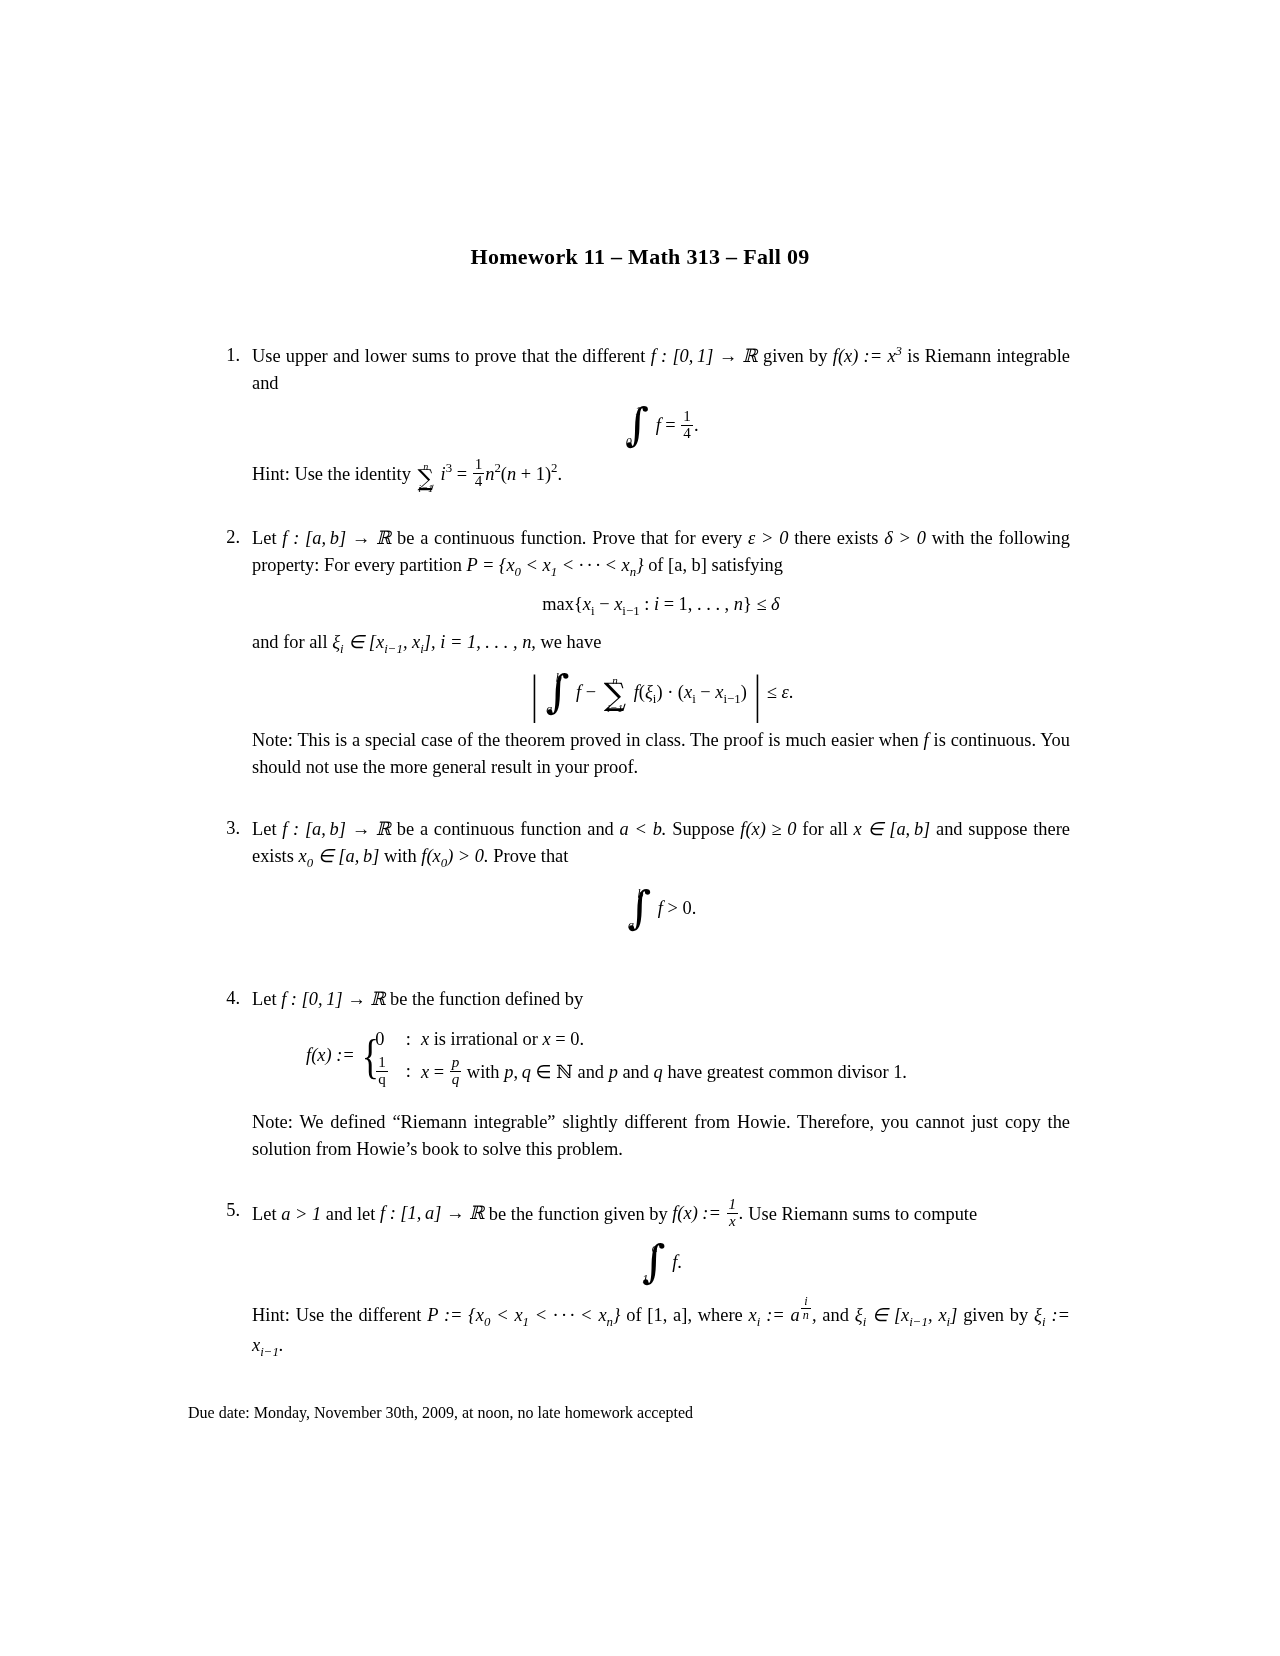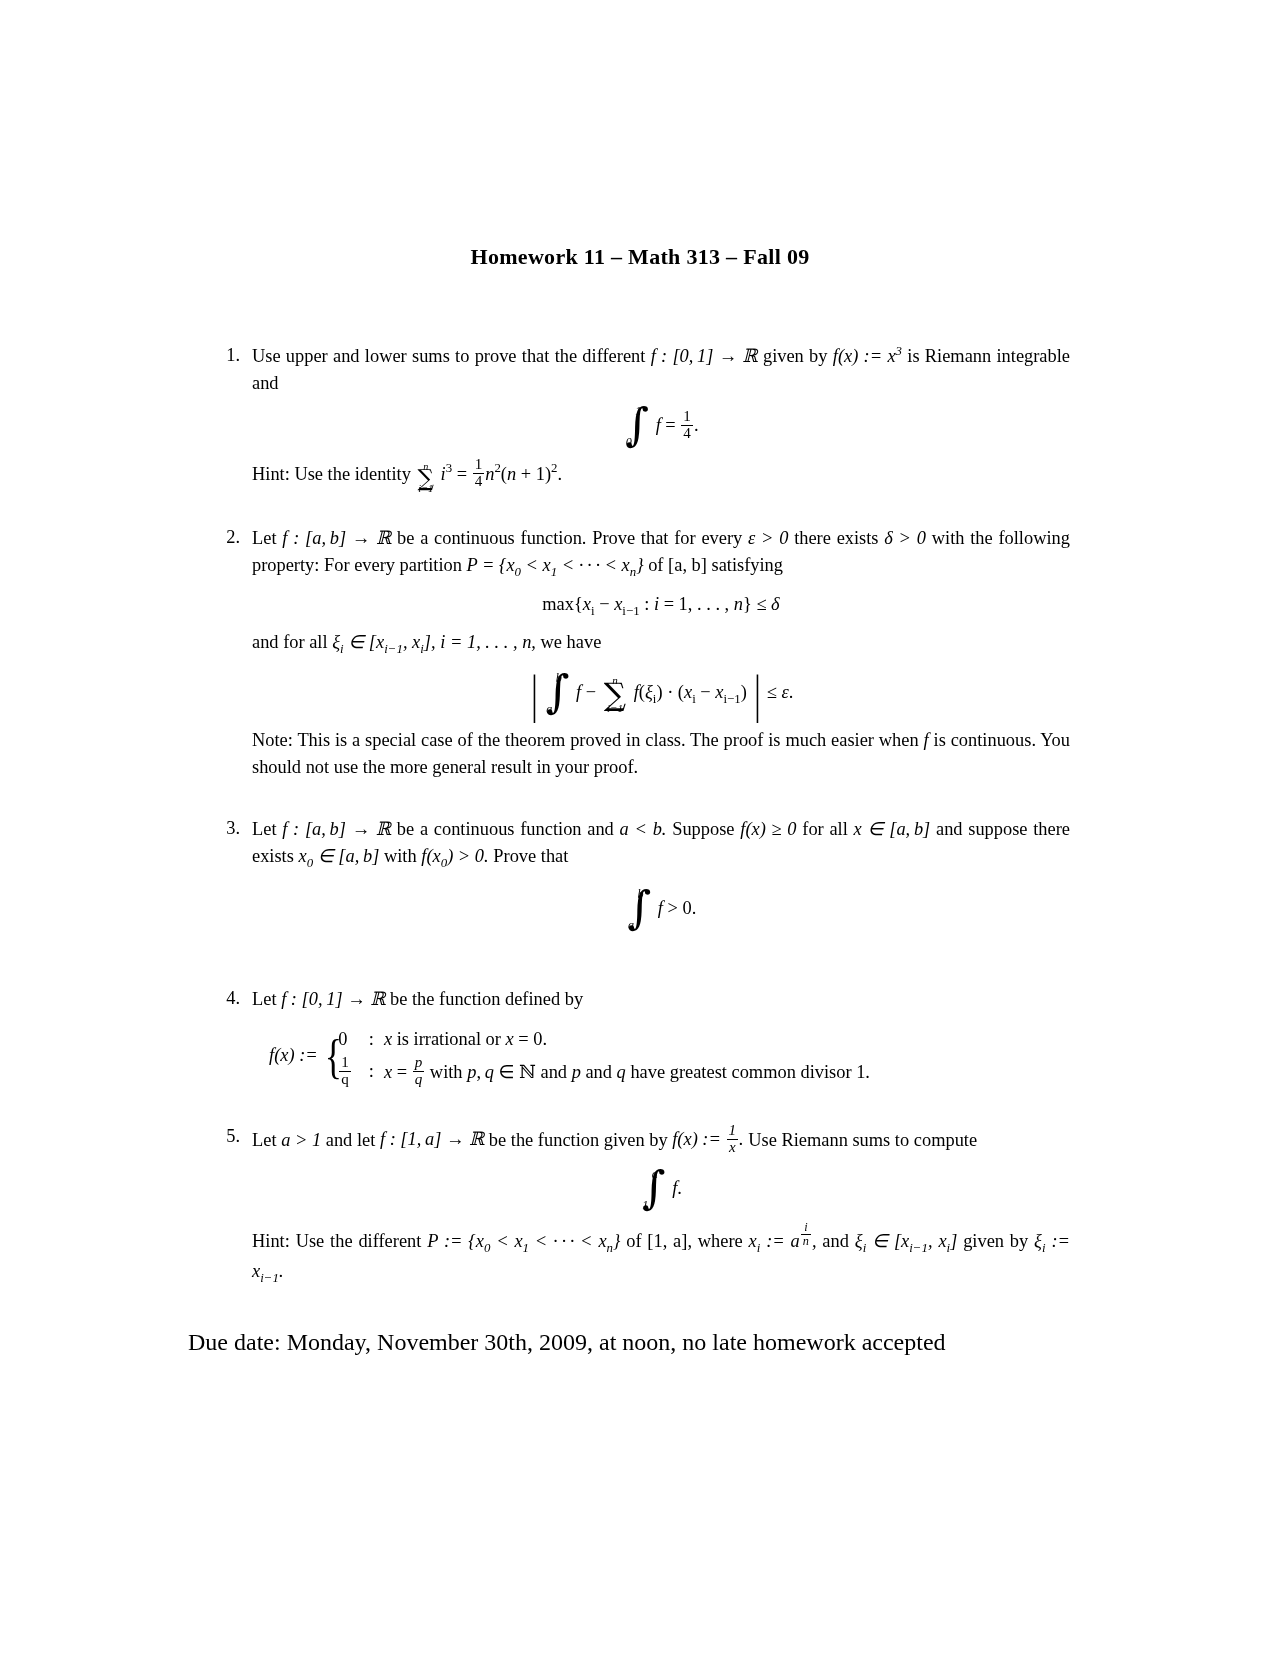--- a/index.html
+++ b/index.html
@@ -67,21 +67,21 @@
     margin: 9px 0 9px 0;
   }
   .lbl { font-weight: normal; }
   i, .it { font-style: italic; font-family: "Liberation Serif", serif; }
   .mathit { font-style: italic; }
   .bb { font-family: "DejaVu Serif", serif; }
   .sup { font-size: 0.70em; vertical-align: super; }
   .sub { font-size: 0.70em; vertical-align: sub; }
   .duedate {
     margin-top: 42px;
-    font-size: 24px;
+    font-size: 16px;
     margin-left: -22px;
   }
 
   
   .frac {
     display: inline-block;
     vertical-align: -0.42em;
     text-align: center;
     font-size: 0.82em;
     line-height: 1.05;
@@ -299,21 +299,21 @@
         </div>
       </li>
 
       <li style="margin-top:54px;">
         <span class="num">4.</span>
         <div class="para">
           <span>Let</span>
           <span class="mathit"><i>f</i> : [0, 1] → <span class="bb">ℝ</span></span>
           <span>be the function defined by</span>
         </div>
-        <div class="para" style="margin-top:12px; margin-left:17px;">
+        <div class="para" style="margin-top:12px; margin-left:54px;">
           <span class="mathit"><i>f</i>(<i>x</i>) :=</span>
           <span class="cases">
             <span class="brace">{</span>
             <table>
               <tbody>
                   <tr>
                 <td>0</td>
                 <td class="col2">:</td>
                 <td><i>x</i> is irrational or <i>x</i> = 0.</td>
               </tr>
@@ -321,20 +321,24 @@
                 <td>
                   <span class="frac"><span class="n">1</span><span class="d">q</span></span>
                 </td>
                 <td class="col2">:</td>
                 <td><i>x</i> = <span class="frac"><span class="n"><i>p</i></span><span class="d"><i>q</i></span></span> with <i>p</i>, <i>q</i> ∈ <span class="bb">ℕ</span> and <i>p</i> and <i>q</i> have greatest common divisor 1.</td>
               </tr>
             </tbody>
               </table>
           </span>
         </div>
+        <div class="para spaced" style="margin-top:20px;">
+          <span class="lbl">Note:</span>
+          <span>We defined “Riemann integrable” slightly different from Howie. Therefore, you cannot just copy the solution from Howie’s book to solve this problem.</span>
+        </div>
       </li>
 
       <li style="margin-top:34px;">
         <span class="num">5.</span>
         <div class="para">
           <span>Let</span>
           <span class="mathit"><i>a</i> &gt; 1</span>
           <span>and let</span>
           <span class="mathit"><i>f</i> : [1, <i>a</i>] → <span class="bb">ℝ</span></span>
           <span>be the function given by</span>

